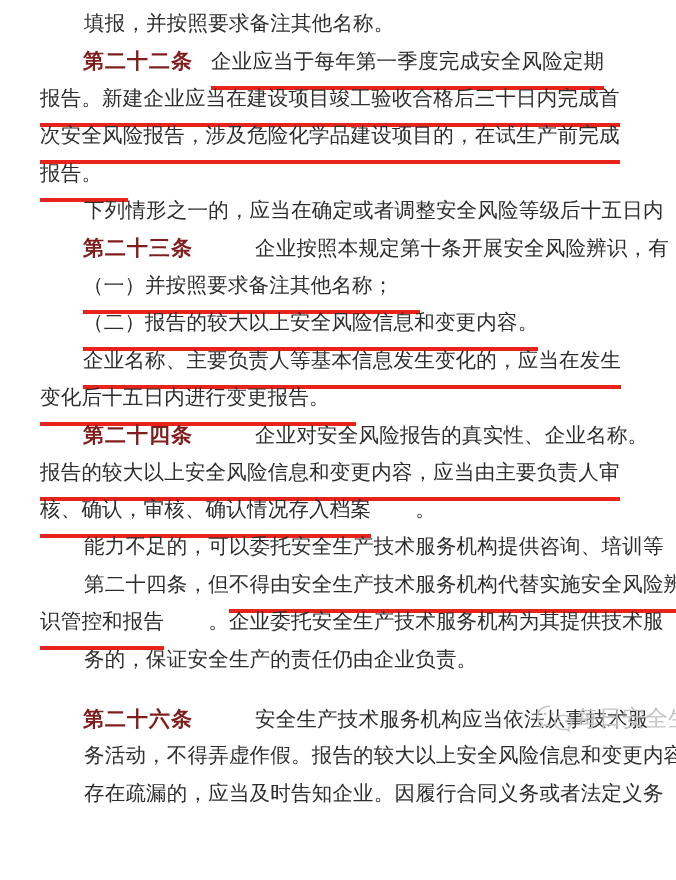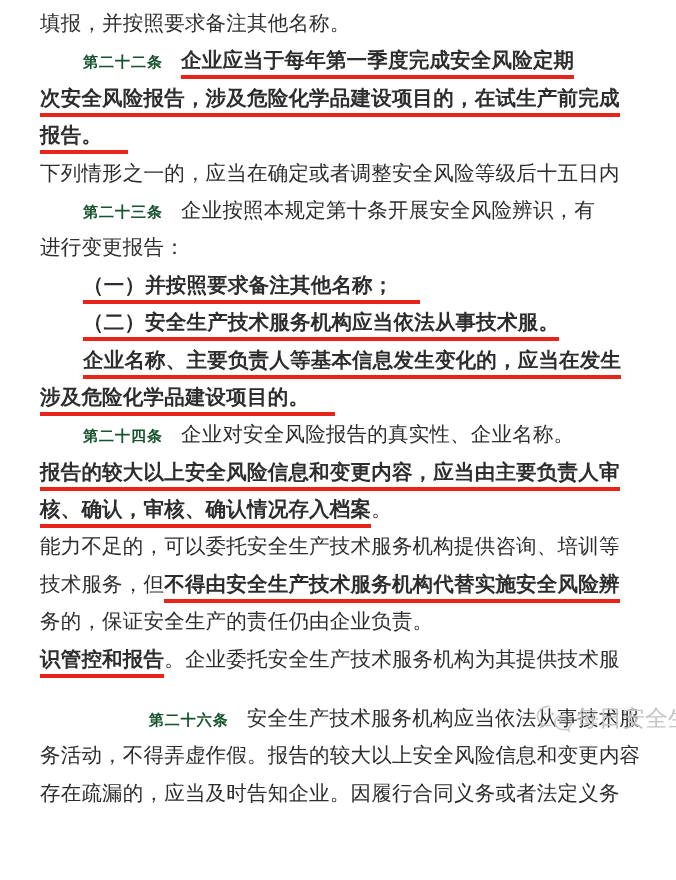--- a/index.html
+++ b/index.html
@@ -27,31 +27,30 @@
     line-height: 37.4px;
     font-size: 20.5px;
     letter-spacing: 0.2px;
     white-space: nowrap;
   }
   .line.indent { padding-left: 43px; }
   .line.gap-before { margin-top: 22px; text-align: right; }
   .seg-article {
     font-family: "Liberation Sans", "DejaVu Sans", sans-serif;
     font-weight: 700;
-    color: #14532d;
-    font-size: 15px;
+    color: #7f1d1d;
+    font-size: 21px;
     letter-spacing: 1px;
     margin-right: 18px;
   }
-  .seg-normal { color: var(--text-color, #2d2d2d); }
+  .seg-normal { color: var(--text-color, #2d2d2d); margin-left: 44px; }
   .seg-underline {
     color: var(--text-color, #2d2d2d);
     border-bottom: 4px solid var(--accent-red, #e8241a);
-    padding-bottom: 4px;
-    font-weight: bold;
+    padding-bottom: 14px;
   }
   .seg-underline.ext { padding-right: 26px; }
   .watermark {
     position: absolute;
     left: 536px;
     top: 703px;
     display: flex;
     align-items: center;
     gap: 3px;
     white-space: nowrap;
@@ -63,36 +62,36 @@
   .watermark svg { flex: 0 0 auto; }
 </style>
 </head>
 <body>
 
 <div class="page">
 
   <div class="doc" id="doc">
       <div class="line"><span class="seg-normal">填报，并按照要求备注其他名称。</span></div>
       <div class="line indent"><span class="seg-article">第二十二条</span><span class="seg-underline">企业应当于每年第一季度完成安全风险定期</span></div>
+      <div class="line"><span class="seg-underline">报告。新建企业应当在建设项目竣工验收合格后三十日内完成首</span></div>
       <div class="line"><span class="seg-underline">次安全风险报告，涉及危险化学品建设项目的，在试生产前完成</span></div>
       <div class="line"><span class="seg-underline ext">报告。</span></div>
       <div class="line"><span class="seg-normal">下列情形之一的，应当在确定或者调整安全风险等级后十五日内</span></div>
       <div class="line indent"><span class="seg-article">第二十三条</span><span class="seg-normal">企业按照本规定第十条开展安全风险辨识，有</span></div>
-      <div class="line"><span class="seg-normal">进行变更报告：</span></div>
       <div class="line indent"><span class="seg-underline ext">（一）并按照要求备注其他名称；</span></div>
-      <div class="line indent"><span class="seg-underline">（二）安全生产技术服务机构应当依法从事技术服。</span></div>
+      <div class="line indent"><span class="seg-underline">（二）报告的较大以上安全风险信息和变更内容。</span></div>
       <div class="line indent"><span class="seg-underline">企业名称、主要负责人等基本信息发生变化的，应当在发生</span></div>
-      <div class="line"><span class="seg-underline ext">涉及危险化学品建设项目的。</span></div>
+      <div class="line"><span class="seg-underline ext">变化后十五日内进行变更报告。</span></div>
       <div class="line indent"><span class="seg-article">第二十四条</span><span class="seg-normal">企业对安全风险报告的真实性、企业名称。</span></div>
       <div class="line"><span class="seg-underline">报告的较大以上安全风险信息和变更内容，应当由主要负责人审</span></div>
       <div class="line"><span class="seg-underline">核、确认，审核、确认情况存入档案</span><span class="seg-normal">。</span></div>
       <div class="line"><span class="seg-normal">能力不足的，可以委托安全生产技术服务机构提供咨询、培训等</span></div>
-      <div class="line"><span class="seg-normal">技术服务，但</span><span class="seg-underline">不得由安全生产技术服务机构代替实施安全风险辨</span></div>
+      <div class="line"><span class="seg-normal">第二十四条，但</span><span class="seg-underline">不得由安全生产技术服务机构代替实施安全风险辨</span></div>
+      <div class="line"><span class="seg-underline">识管控和报告</span><span class="seg-normal">。企业委托安全生产技术服务机构为其提供技术服</span></div>
       <div class="line"><span class="seg-normal">务的，保证安全生产的责任仍由企业负责。</span></div>
-      <div class="line"><span class="seg-underline">识管控和报告</span><span class="seg-normal">。企业委托安全生产技术服务机构为其提供技术服</span></div>
       <div class="line indent gap-before"><span class="seg-article">第二十六条</span><span class="seg-normal">安全生产技术服务机构应当依法从事技术服</span></div>
       <div class="line"><span class="seg-normal">务活动，不得弄虚作假。报告的较大以上安全风险信息和变更内容</span></div>
       <div class="line"><span class="seg-normal">存在疏漏的，应当及时告知企业。因履行合同义务或者法定义务</span></div>
     </div>
 
   <div class="watermark">
     <svg width="37" height="30" viewBox="0 0 37 30" fill="none" xmlns="http://www.w3.org/2000/svg">
       <path d="M13.2 2.2 C6.7 2.2 1.5 6.5 1.5 11.9 c0 3.1 1.7 5.8 4.3 7.6 l-1.1 3.6 4.1-2.2 c1.2 0.4 2.4 0.6 3.7 0.6 0.5 0 1 0 1.5-0.1" stroke="#c6c6c6" stroke-width="1.6" fill="none" stroke-linecap="round"></path>
       <circle cx="9.2" cy="9.8" r="1.35" fill="#c6c6c6"></circle>
       <circle cx="16.6" cy="9.8" r="1.35" fill="#c6c6c6"></circle>

